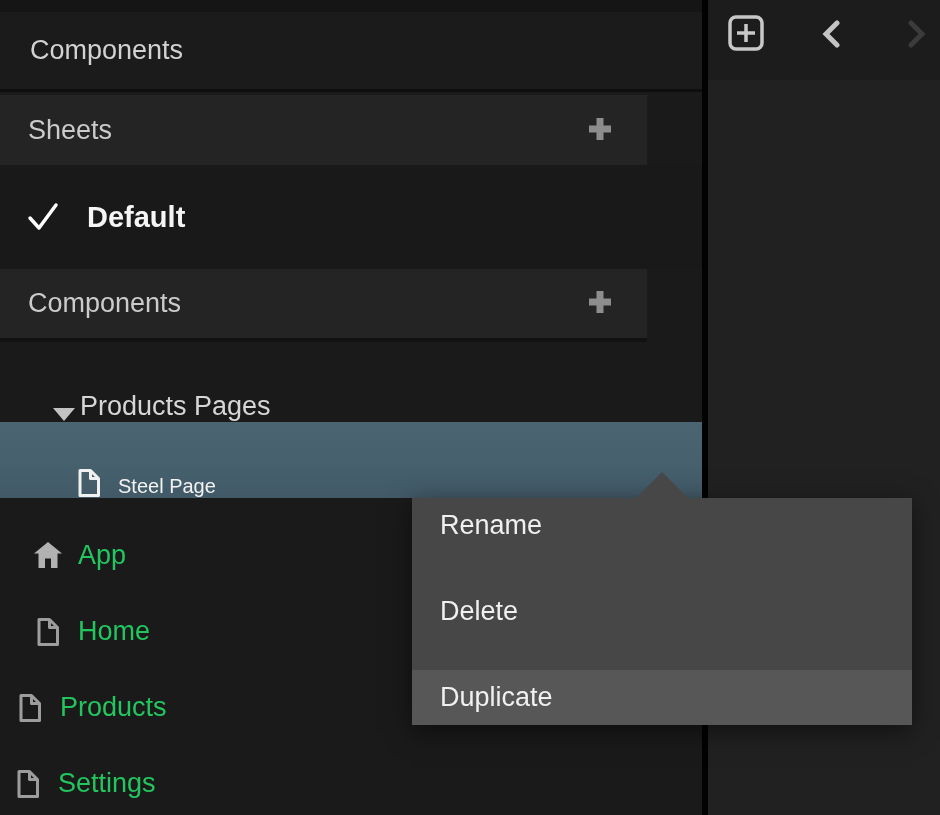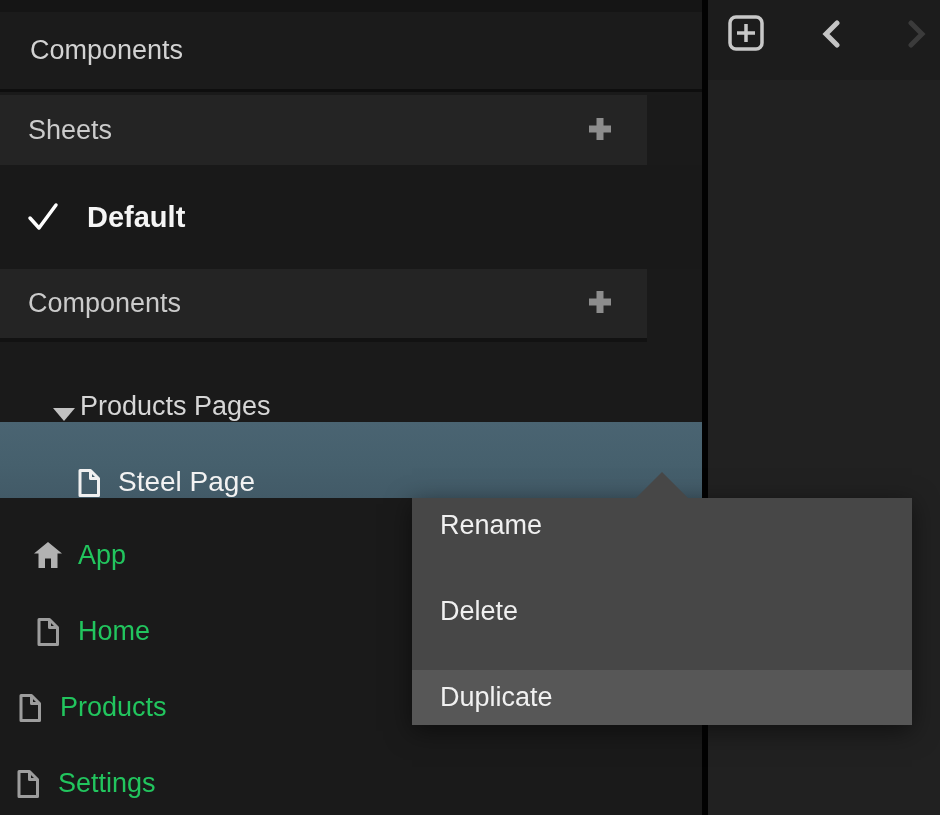--- a/index.html
+++ b/index.html
@@ -36,21 +36,21 @@
   .sheet-label{position:absolute;left:80px;color:#f5f5f5;font-size:29px;font-weight:bold;margin-left:7px;}
 
   .tree{left:0;top:334px;width:702px;height:481px;background:#1a1a1a;}
   .tree-row{position:absolute;left:0;width:702px;display:flex;align-items:flex-end;box-sizing:border-box;}
   .row-group{top:3px;height:73px;padding-left:52px;color:#d6d6d6;font-size:27px;}
   .row-group .twisty{width:24px;height:16px;margin-right:4px;display:flex;align-items:center;}
   .row-group .lbl{margin-left:0;}
   .row-selected{
     top:76px;height:76px;padding-left:77px;
     background:linear-gradient(180deg,#4a6472 0%,#46606d 55%,#425a67 100%);
-    color:#f2f2f2;font-size:28px;
+    color:#f2f2f2;font-size:20px;
   }
   .row-selected .doc{width:24px;height:30px;margin-right:17px;display:flex;align-items:center;}
   .row-dim{color:#22c55e;font-size:27px;padding-left:32px;}
   .row-app{top:149px;height:76px;}
   .row-home{top:225px;height:76px;padding-left:36px;}
   .row-products{top:301px;height:76px;padding-left:18px;}
   .row-settings{top:377px;height:76px;padding-left:16px;}
   .row-dim .ic{width:32px;height:32px;margin-right:14px;display:flex;align-items:center;justify-content:center;}
   .row-home .ic,.row-products .ic,.row-settings .ic{width:24px;height:30px;margin-right:18px;}
 

